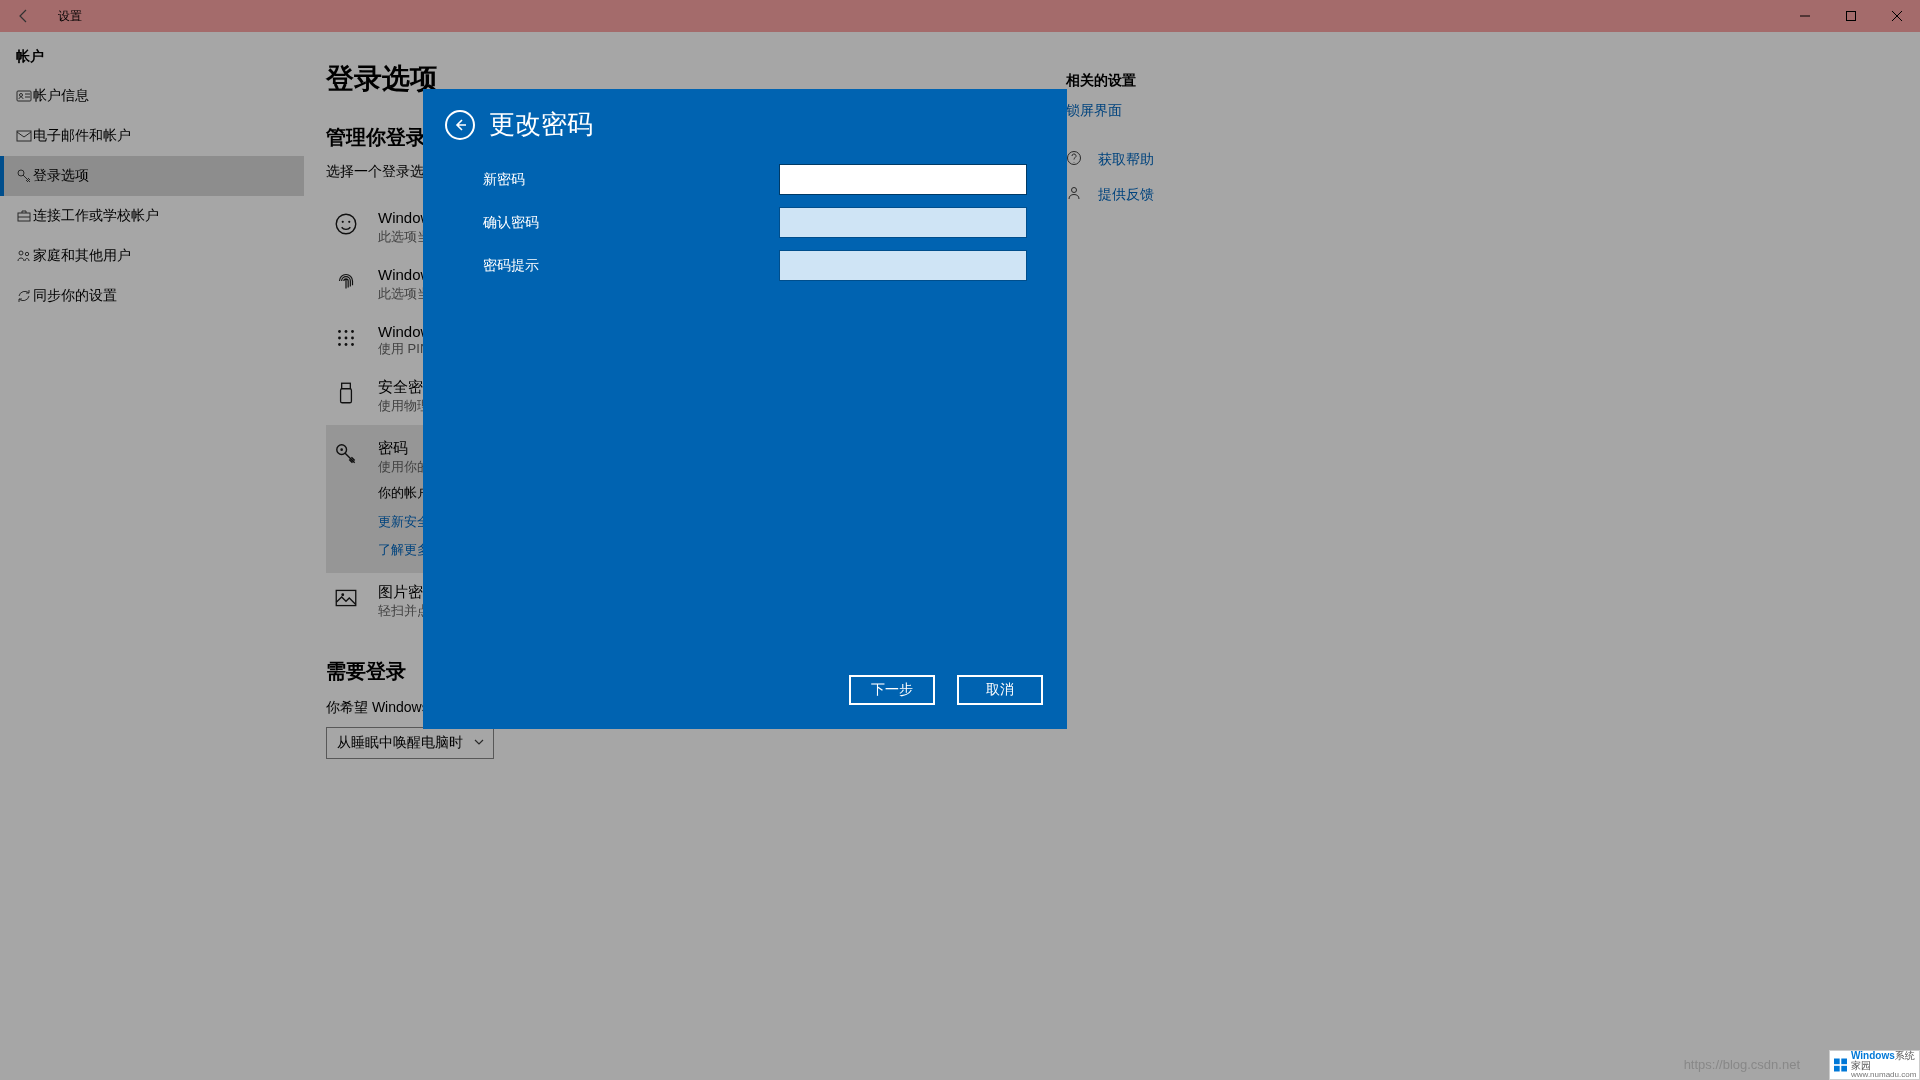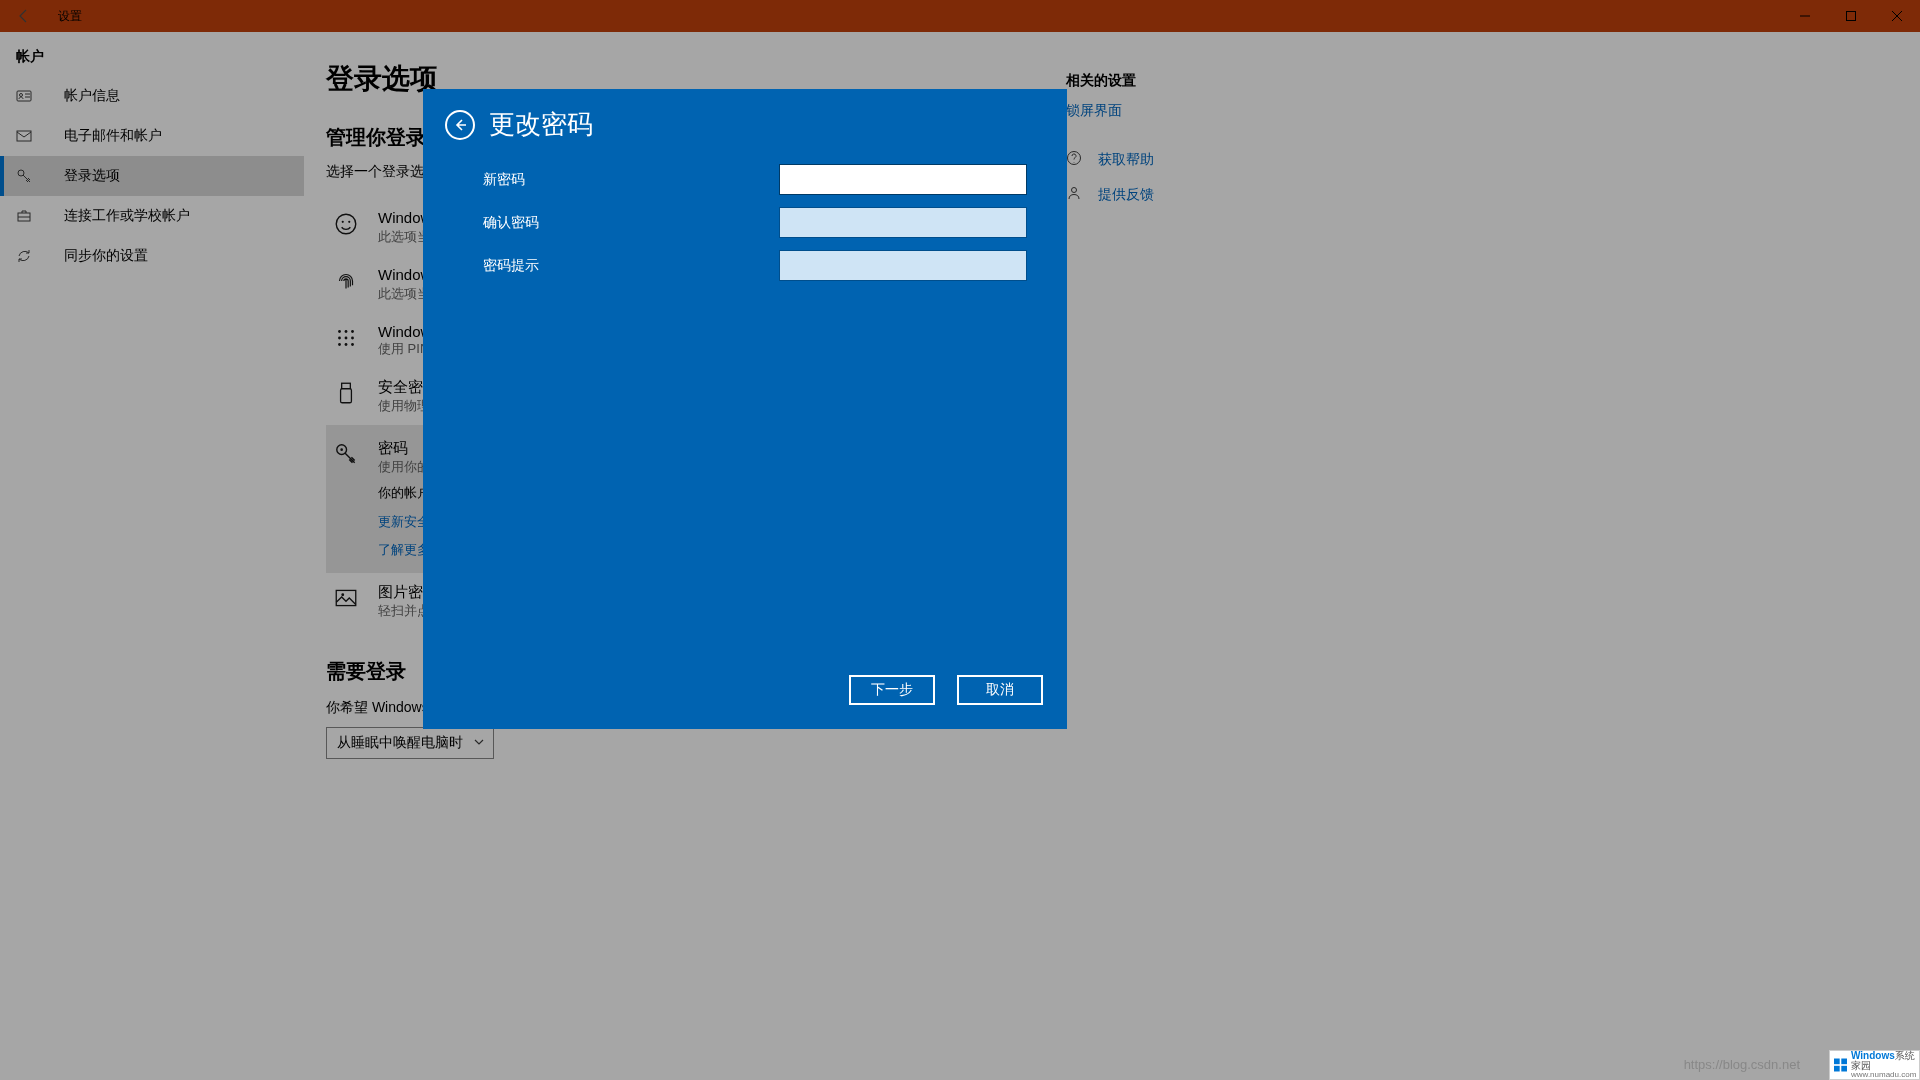--- a/index.html
+++ b/index.html
@@ -1,38 +1,38 @@
 <!DOCTYPE html>
 <html><head>
 <meta charset="utf-8">
 <style>
 * { margin: 0; padding: 0; box-sizing: border-box; font-family: "Microsoft YaHei", "Segoe UI", sans-serif; }
 html, body { width: 1920px; height: 1080px; overflow: hidden; background: #fff; }
 
 .app { width: 1920px; height: 1080px; position: relative; display: flex; flex-direction: column; }
 
 
-.titlebar { height: 32px; display: flex; align-items: center; background: #c2410c; position: relative; }
+.titlebar { height: 32px; display: flex; align-items: center; background: #fca5a5; position: relative; }
 .titlebar .back { width: 48px; height: 32px; display: flex; align-items: center; justify-content: center; color: #4c4c4c; }
 .titlebar .title { font-size: 12px; color: #000; margin-left: 10px; }
 .titlebar .wincontrols { position: absolute; right: 0; top: 0; display: flex; }
 .titlebar .wincontrols div { width: 46px; height: 32px; display: flex; align-items: center; justify-content: center; color: #000; }
 .titlebar .wincontrols svg { width: 10px; height: 10px; }
 
 .body { flex: 1; display: flex; }
 
 
 .sidebar { width: 304px; background: #fff; padding-top: 10px; }
 .home-row { display: flex; align-items: center; height: 40px; padding-left: 16px; gap: 16px; font-size: 14px; color: #000; }
 .search-wrap { padding: 8px 16px 18px 16px; }
 .search-box { width: 100%; height: 32px; border: 2px solid #666; background: #fff; display: flex; align-items: center; padding: 0 6px 0 8px; }
 .search-box input { flex: 1; border: none; outline: none; font-size: 14px; background: transparent; color: #555; }
 .search-box .sicon { color: #555; }
 .section-label { font-size: 14px; font-weight: 600; padding: 6px 16px 10px 16px; }
-.nav-item { display: flex; align-items: center; height: 40px; padding-left: 16px; gap: 32px; font-size: 14px; color: #000; position: relative; }
+.nav-item { display: flex; align-items: center; height: 40px; padding-left: 16px; gap: 1px; font-size: 14px; color: #000; position: relative; }
 .nav-item.active { background: #d9d9d9; }
 .nav-item.active::before { content: ""; position: absolute; left: 0; top: 0; bottom: 0; width: 4px; background: #0078d7; }
 .nav-item .icon { width: 16px; display: flex; justify-content: center; color: #404040; }
 .nav-item .icon svg { width: 16px; height: 16px; }
 
 
 .main { flex: 1; padding: 28px 40px 0 22px; display: flex; gap: 40px; }
 .content { flex: 1; max-width: 700px; }
 h1 { font-size: 28px; font-weight: 600; margin-bottom: 26px; }
 h2 { font-size: 20px; font-weight: 600; margin-bottom: 12px; }
@@ -147,20 +147,30 @@
             <svg viewBox="0 0 16 16">
               <rect x="2" y="5" width="12" height="8" stroke="#404040" fill="none"></rect>
               <path d="M6 5V3h4v2M2 9h12" stroke="#404040" fill="none"></path>
             </svg>
           </span>
         <span>连接工作或学校帐户</span>
       </div>
       <div class="nav-item">
         <span class="icon">
             <svg viewBox="0 0 16 16">
+              <circle cx="5" cy="5" r="2" stroke="#404040" fill="none"></circle>
+              <circle cx="11" cy="6" r="1.7" stroke="#404040" fill="none"></circle>
+              <path d="M2 13c0-2 1.5-3 3-3s3 1 3 3M9 13c0-1.7 1-2.5 2-2.5s2 .8 2 2.5" stroke="#404040" fill="none"></path>
+            </svg>
+          </span>
+        <span>家庭和其他用户</span>
+      </div>
+      <div class="nav-item">
+        <span class="icon">
+            <svg viewBox="0 0 16 16">
               <path d="M13 5a6 6 0 00-10 3M3 11a6 6 0 0010-3" stroke="#404040" fill="none"></path>
               <path d="M13 2v3h-3M3 14v-3h3" stroke="#404040" fill="none"></path>
             </svg>
           </span>
         <span>同步你的设置</span>
       </div>
     </div>
 
     <div class="main">
       <div class="content">

